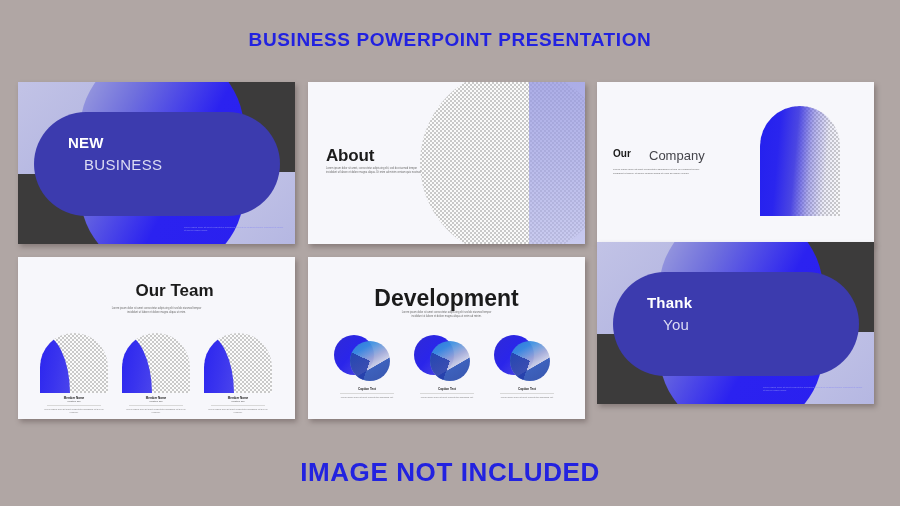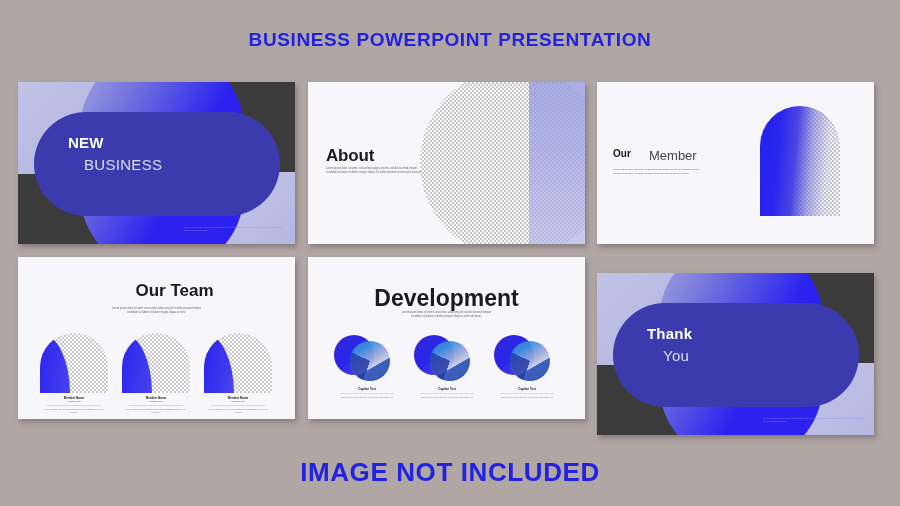--- a/index.html
+++ b/index.html
@@ -33,21 +33,21 @@
     width: 277px; height: 162px;
     overflow: hidden;
     background: #f7f7fb;
     box-shadow: 2px 3px 5px rgba(60,45,45,0.34);
   }
   .s1 { left: 18px;  top: 82px; }
   .s2 { left: 308px; top: 82px; padding-left: 36px; }
   .s3 { left: 597px; top: 82px; }
   .s4 { left: 18px;  top: 257px; }
   .s5 { left: 308px; top: 257px; }
-  .s6 { left: 597px; top: 273px; text-decoration: underline; }
+  .s6 { left: 597px; top: 242px; text-decoration: underline; }
 
   
   .checker {
     background-image:
       linear-gradient(45deg, #c9c9c9 25%, transparent 25%, transparent 75%, #c9c9c9 75%),
       linear-gradient(45deg, #c9c9c9 25%, transparent 25%, transparent 75%, #c9c9c9 75%);
     background-size: 4px 4px;
     background-position: 0 0, 2px 2px;
     background-color: #fbfbfb;
   }
@@ -300,21 +300,21 @@
     <div class="circle-ph checker"></div>
     <div class="rightstrip"></div>
     <div class="heading">About</div>
     <div class="body">Lorem ipsum dolor sit amet, consectetur adipiscing elit, sed do eiusmod tempor incididunt ut labore et dolore magna aliqua. Ut enim ad minim veniam quis nostrud.</div>
   </div>
 
   <div class="slide s3">
     <div class="arch-big checker"></div>
     <div class="arch-blue"></div>
     <div class="h-bold">Our</div>
-    <div class="h-light">Member</div>
+    <div class="h-light">Company</div>
     <div class="body">Lorem ipsum dolor sit amet consectetur adipiscing elit sed do eiusmod tempor incididunt ut labore et dolore magna aliqua ut enim ad minim veniam.</div>
   </div>
 
   <div class="slide s4">
     <div class="title">Our Team</div>
     <div class="sub">Lorem ipsum dolor sit amet consectetur adipiscing elit sed do eiusmod tempor incididunt ut labore et dolore magna aliqua ut enim.</div>
 
     <div class="team-item i1">
       <div class="arch checker">
         <div class="crescent"></div>

